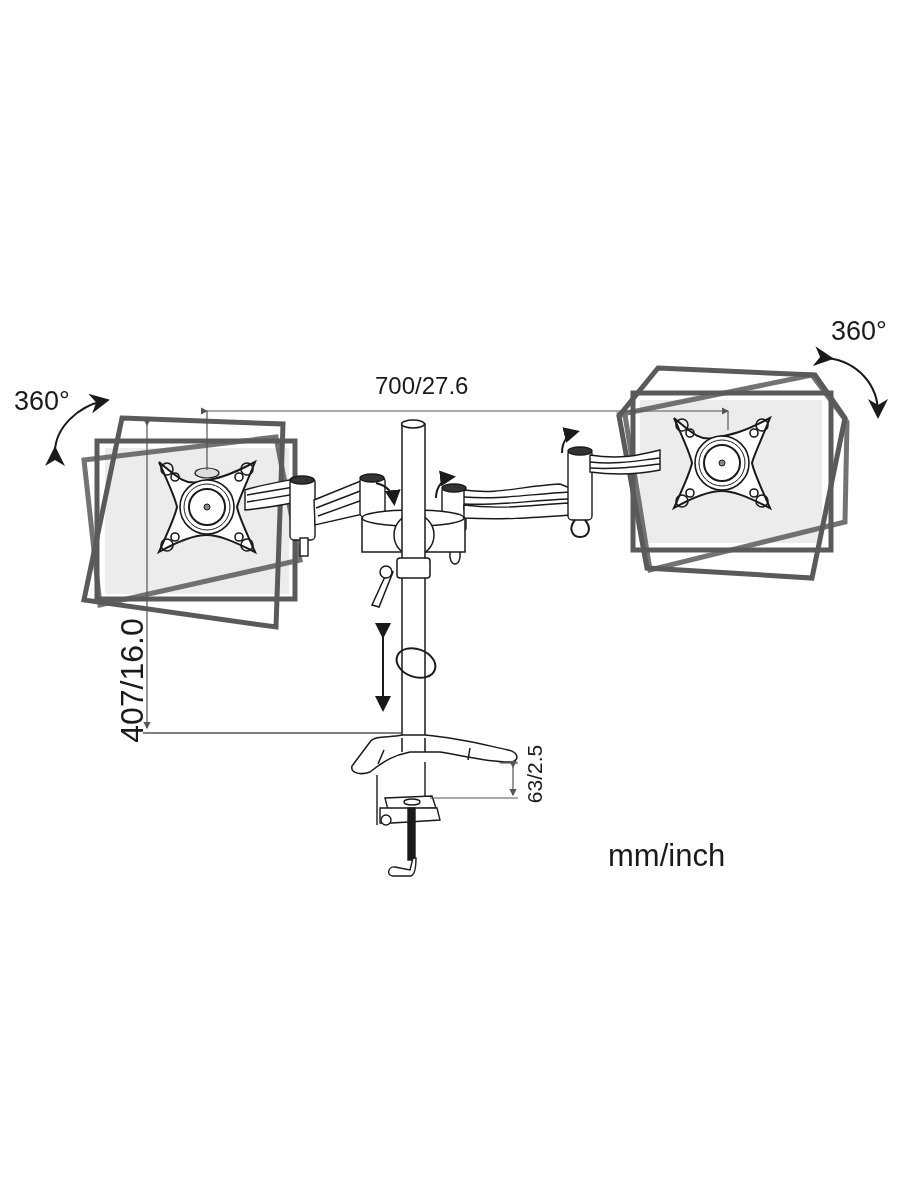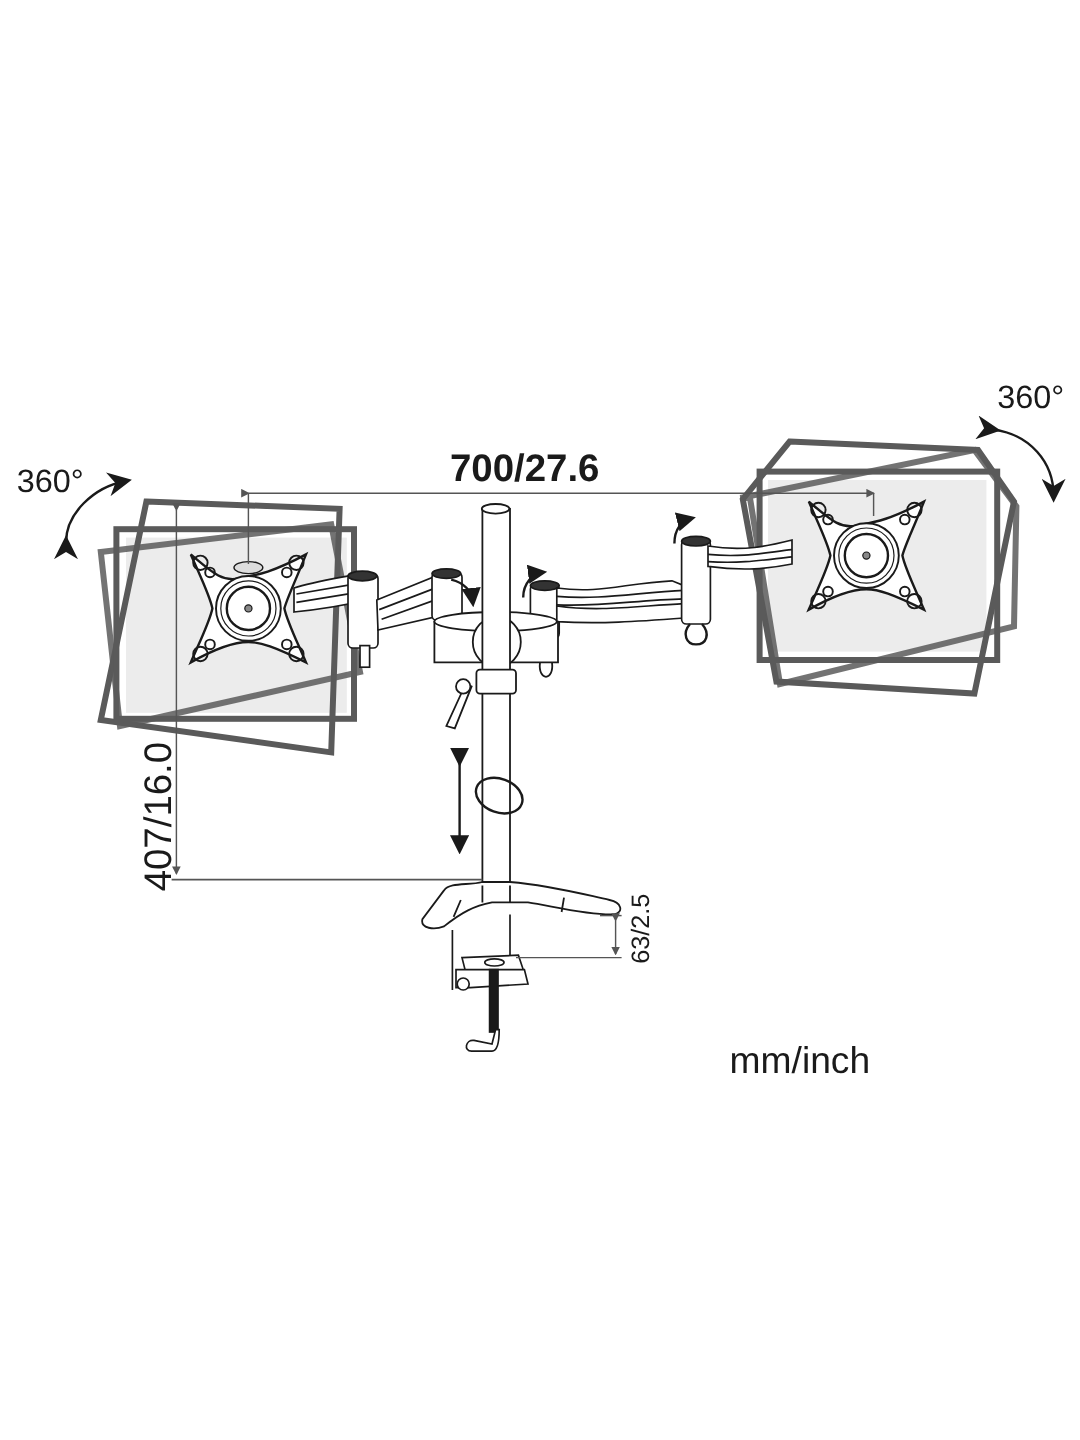--- a/index.html
+++ b/index.html
@@ -2,24 +2,24 @@
 <html><head>
   <meta charset="utf-8">
   <style>
     html, body { margin: 0; padding: 0; background: #ffffff; }
     body { width: 900px; height: 1200px; position: relative; overflow: hidden;
            font-family: "Liberation Sans", sans-serif; }
     #canvas { position: absolute; left: 0; top: 0; width: 900px; height: 1200px; }
     .label { position: absolute; color: #1a1a1a; font-family: "Liberation Sans", sans-serif; white-space: nowrap; }
     .deg-left { left: 14px; top: 386px; font-size: 27px; }
     .deg-right { left: 831px; top: 316px; font-size: 27px; }
-    .dim-width { left: 375px; top: 372px; font-size: 32px; font-weight: bold; }
+    .dim-width { left: 375px; top: 372px; font-size: 24px; }
     .dim-height { left: 62px; top: 662px; font-size: 32px; transform: rotate(-90deg); transform-origin: center center; width: 140px; text-align: center; }
     .dim-clamp { left: 505px; top: 762px; font-size: 21px; transform: rotate(-90deg); transform-origin: center center; width: 60px; text-align: center; }
-    .units { left: 608px; top: 838px; font-size: 31px; margin-top: 28px; }
+    .units { left: 608px; top: 838px; font-size: 31px; }
   </style>
 </head>
 <body>
 
 <svg id="canvas" viewBox="0 0 900 1200" xmlns="http://www.w3.org/2000/svg">
   <defs>
     <marker id="arrowHead" markerWidth="8" markerHeight="8" refX="6" refY="4" orient="auto">
       <path d="M0,0 L8,4 L0,8 z" fill="#1a1a1a"></path>
     </marker>
     <marker id="smallArrow" markerWidth="6" markerHeight="6" refX="5" refY="3" orient="auto">

